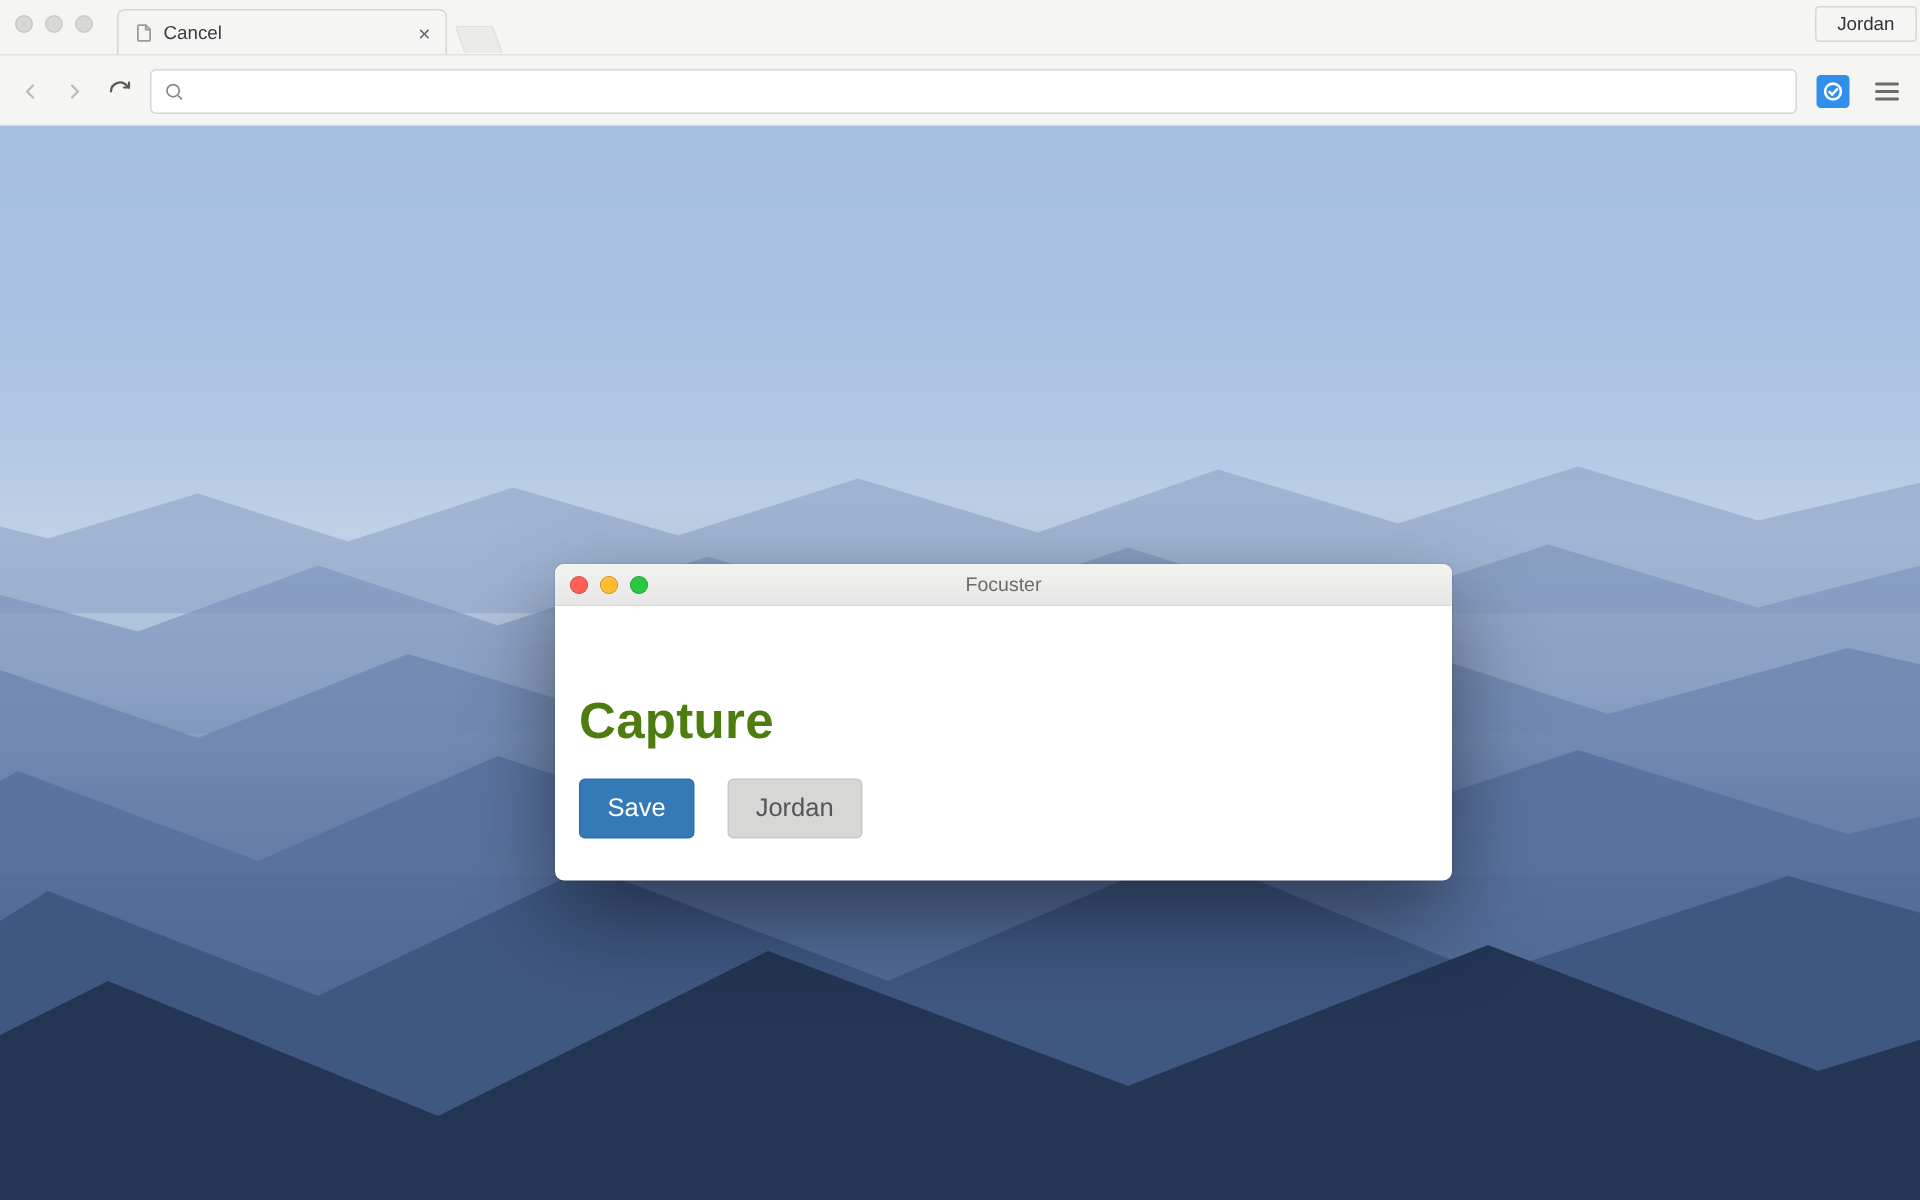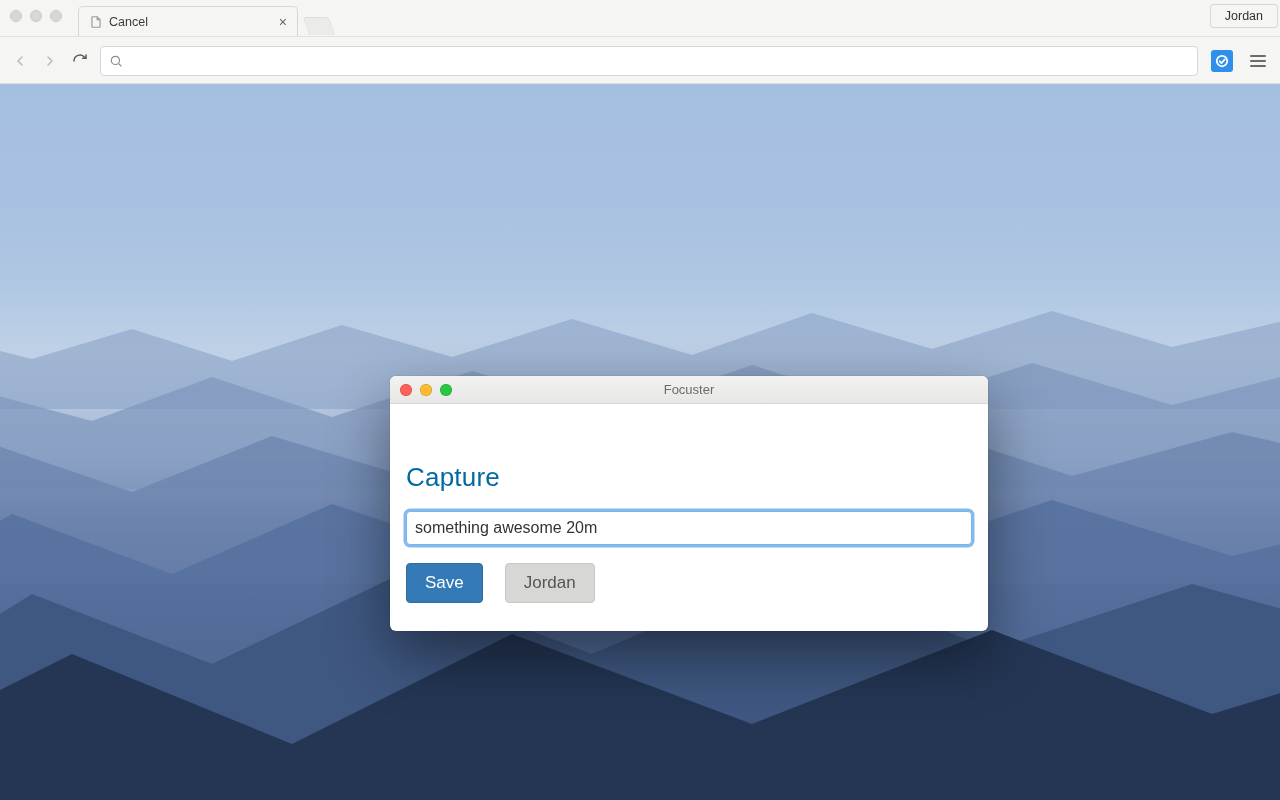--- a/index.html
+++ b/index.html
@@ -69,37 +69,37 @@
         #a5bfe0 0%, #a9c2e1 18%, #b0c7e3 28%, #bfd1e6 38%,
         #a6b9d6 52%, #6980aa 62%, #4b618d 74%,
         #2e3d5a 86%, #1b2538 100%);
   }
   
   .ridge { position:absolute; left:-10%; width:120%; }
   .ridge svg { width:100%; height:auto; display:block; }
 
   
   .popup {
-    position: absolute; left: 390px; top: 292px; width: 598px;
+    position: absolute; left: 370px; top: 292px; width: 598px;
     background: #fff; border-radius: 6px; overflow: hidden;
     box-shadow: 0 25px 60px rgba(0,0,0,0.45), 0 0 0 1px rgba(0,0,0,0.05);
   }
   .popup-titlebar {
     height: 28px; background: linear-gradient(#f2f2f0, #e7e7e5);
     border-bottom: 1px solid #d7d7d5;
     display: flex; align-items: center; position: relative;
   }
   .popup-titlebar .lights { position:absolute; left:10px; display:flex; gap:8px; }
   .popup-titlebar .dot { width:12px; height:12px; border-radius:50%; box-shadow: inset 0 0 0 0.5px rgba(0,0,0,0.25); }
   .dot.red { background:#ff5f57; }
   .dot.yellow { background:#ffbd2e; }
   .dot.green { background:#28c940; }
   .popup-title { flex:1; text-align:center; font-size:13px; color:#6b6b69; }
   .popup-body { padding: 58px 16px 28px 16px; }
-  .popup-heading { font-size: 26px; font-weight: 400; color:#0369a1; margin-bottom: 18px; letter-spacing: 0.2px; }
+  .popup-heading { font-size: 34px; font-weight: 700; color:#4d7c0f; margin-bottom: 18px; letter-spacing: 0.2px; }
   .capture-input {
     width: 100%; height: 34px; font-size: 16px; color:#333;
     padding: 4px 8px; border: 1px solid #cfcfce; border-radius: 4px;
     outline: none;
     box-shadow: 0 0 0 2.5px rgba(92,163,232,0.75);
     border-color: #7ab5ec;
   }
   .popup-actions { margin-top: 18px; display:flex; gap:22px; }
   .btn {
     height: 40px; padding: 0 18px; border-radius: 4px; font-size: 17px;
@@ -215,21 +215,20 @@
     <div class="popup-titlebar">
       <div class="lights">
         <span class="dot red"></span>
         <span class="dot yellow"></span>
         <span class="dot green"></span>
       </div>
       <div class="popup-title">Focuster</div>
     </div>
     <div class="popup-body">
       <h1 class="popup-heading">Capture</h1>
-      <input class="capture-input" type="text" value="something awesome 20m" style="">
       <div class="popup-actions">
         <button class="btn btn-primary">
           <span>Save</span>
         </button>
         <button class="btn btn-default">
           <span>Jordan</span>
         </button>
       </div>
     </div>
   </div>

